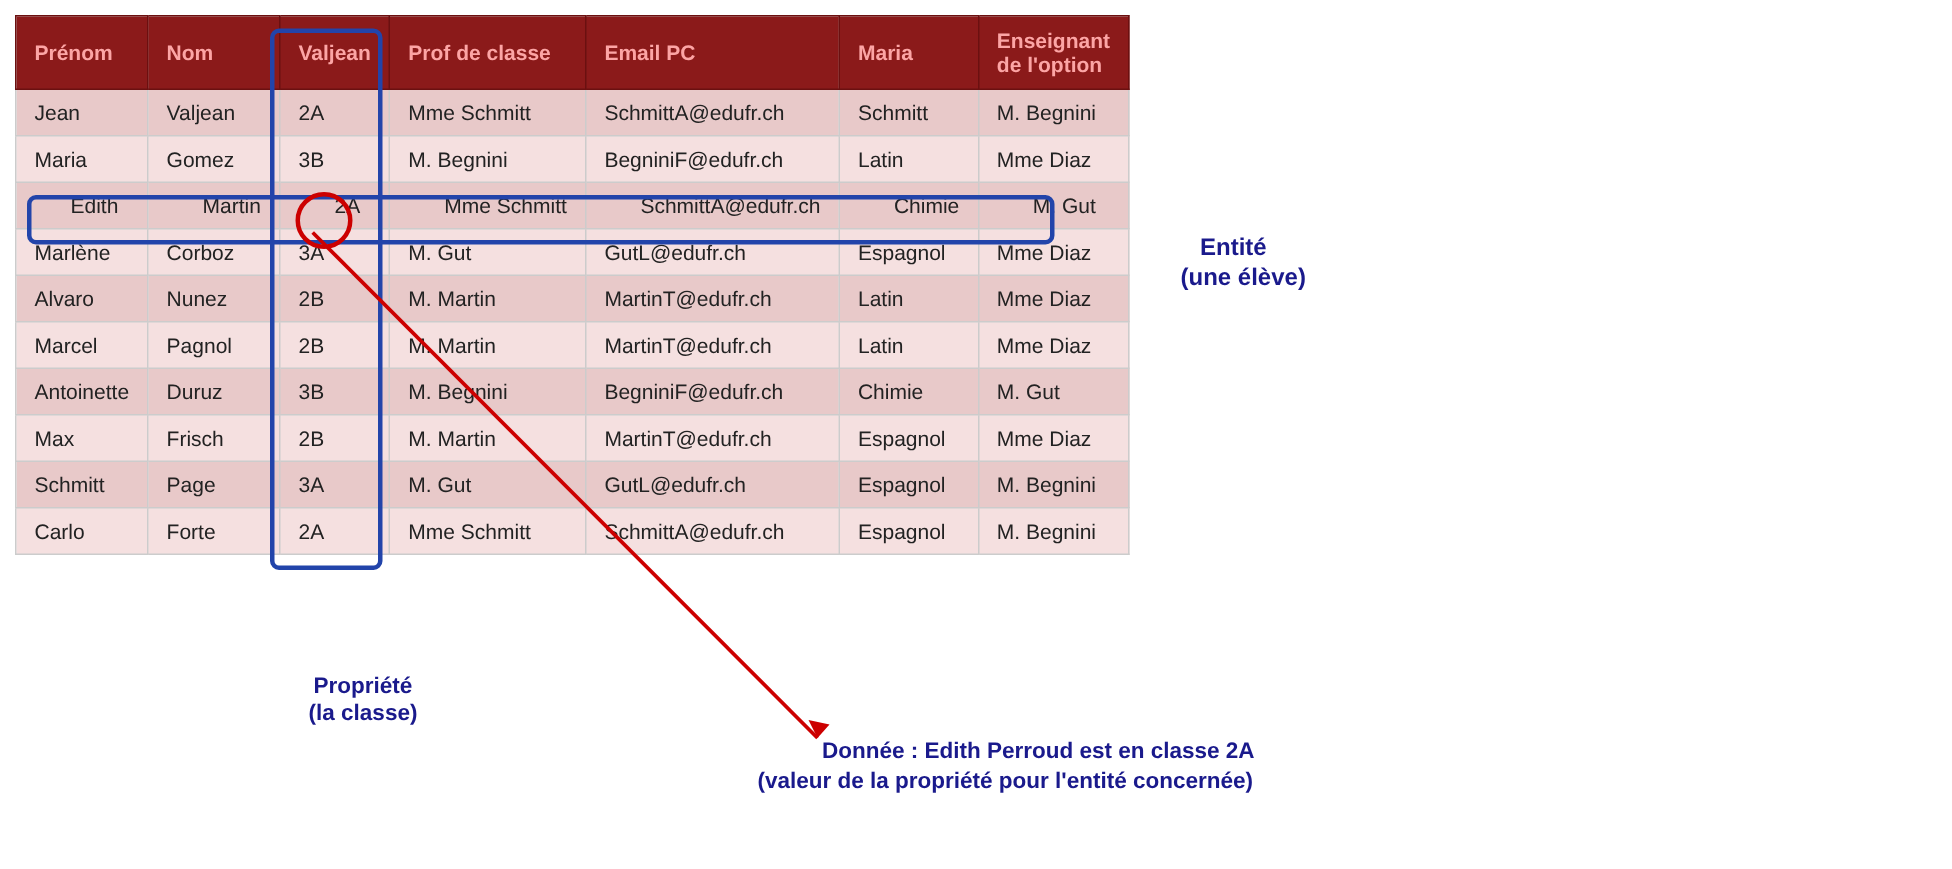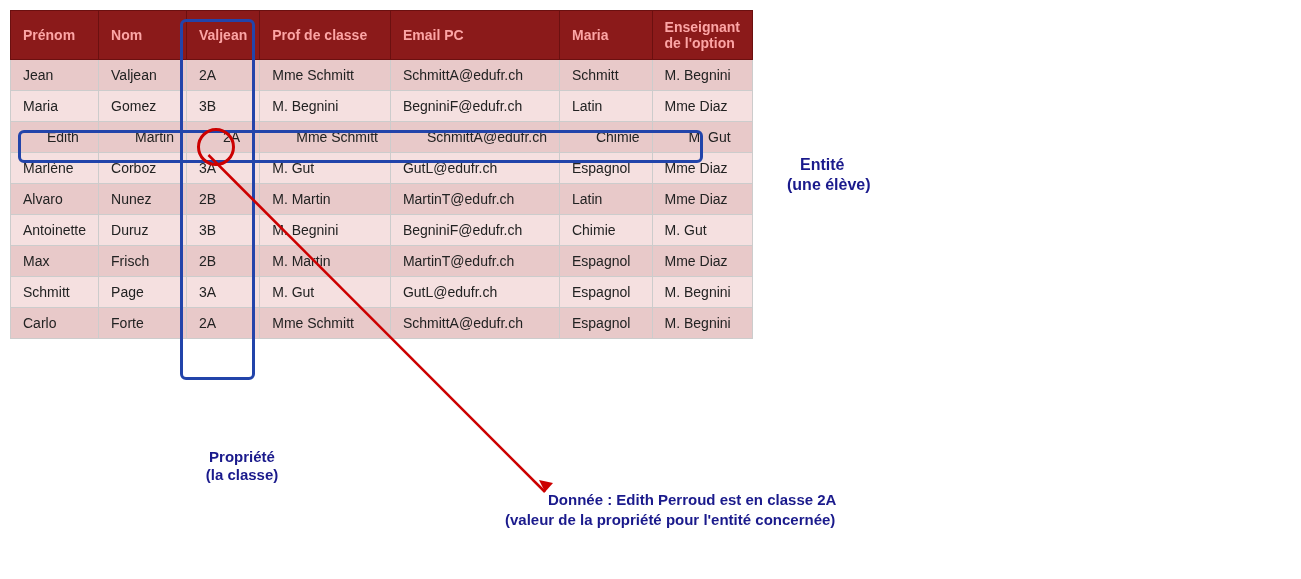--- a/index.html
+++ b/index.html
@@ -153,20 +153,29 @@
           <tr>
             <td>Alvaro</td>
             <td>Nunez</td>
             <td>2B</td>
             <td>M. Martin</td>
             <td>MartinT@edufr.ch</td>
             <td>Latin</td>
             <td>Mme Diaz</td>
           </tr>
           <tr>
+            <td>Marcel</td>
+            <td>Pagnol</td>
+            <td>2B</td>
+            <td>M. Martin</td>
+            <td>MartinT@edufr.ch</td>
+            <td>Latin</td>
+            <td>Mme Diaz</td>
+          </tr>
+          <tr>
             <td>Antoinette</td>
             <td>Duruz</td>
             <td>3B</td>
             <td>M. Begnini</td>
             <td>BegniniF@edufr.ch</td>
             <td>Chimie</td>
             <td>M. Gut</td>
           </tr>
           <tr>
             <td>Max</td>

